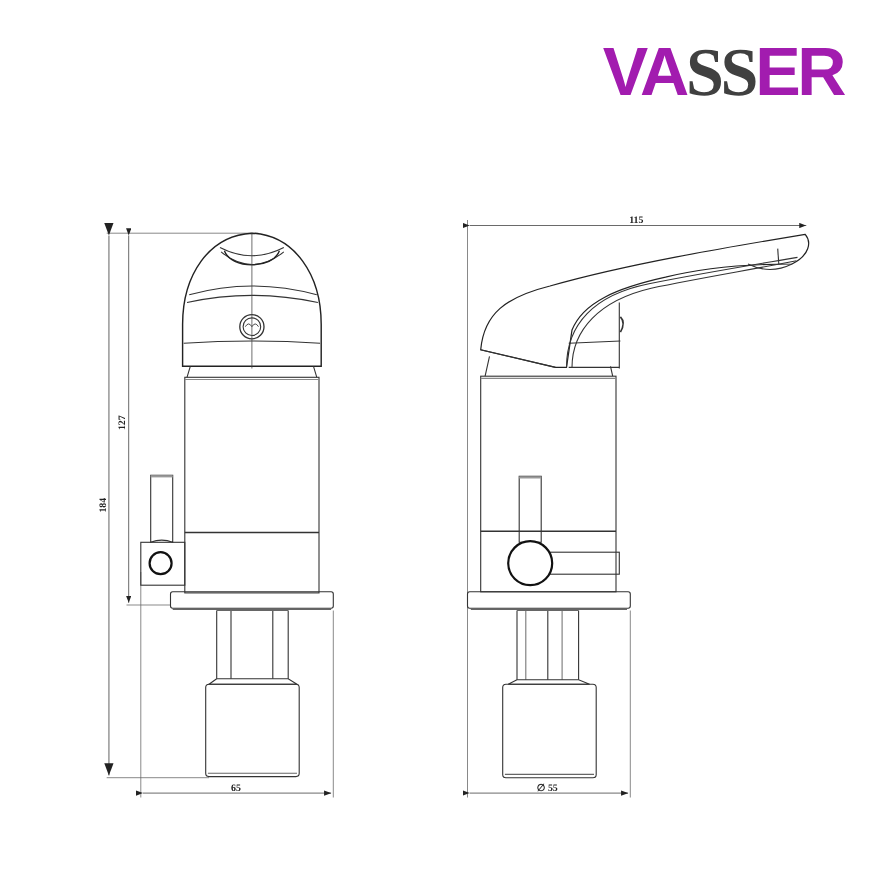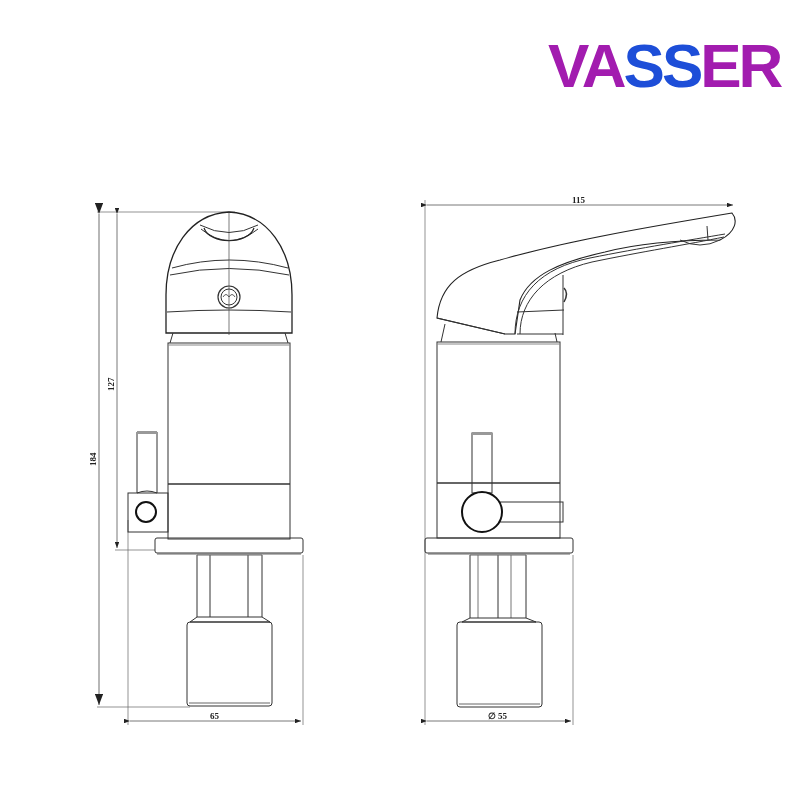--- a/index.html
+++ b/index.html
@@ -1,20 +1,20 @@
 <!DOCTYPE html>
 <html><head>
 <meta charset="utf-8">
 <style>
   html, body { margin: 0; padding: 0; background: #ffffff; }
   body { width: 800px; height: 810px; position: relative; overflow: hidden; font-family: "Liberation Sans", sans-serif; }
   .logo { position: absolute; left: 548px; top: 38px; width: 220px; }
   .logo-word { font-family: "Liberation Sans", sans-serif; font-weight: 700; font-size: 62px; letter-spacing: -3px; line-height: 56px; }
   .logo-word .c1 { color: #a21caf; }
-  .logo-word .c2 { color: #1d4ed8; }
+  .logo-word .c2 { color: #404040; font-family: Liberation Serif, serif; }
   .logo-sub { font-family: "DejaVu Sans", sans-serif; font-size: 22px; color: #1a5fa0; letter-spacing: 1px; margin-left: 18px; margin-top: -2px; }
   svg.drawing { position: absolute; left: 0; top: 0; }
   .dimtext { font-family: "Liberation Serif", serif; font-weight: 700; font-size: 9px; fill: #222; }
 </style>
 </head>
 <body>
 
 <div class="logo">
   <div class="logo-word"><span class="c1">VA</span><span class="c2">SS</span><span class="c1">ER</span></div>
 </div>

